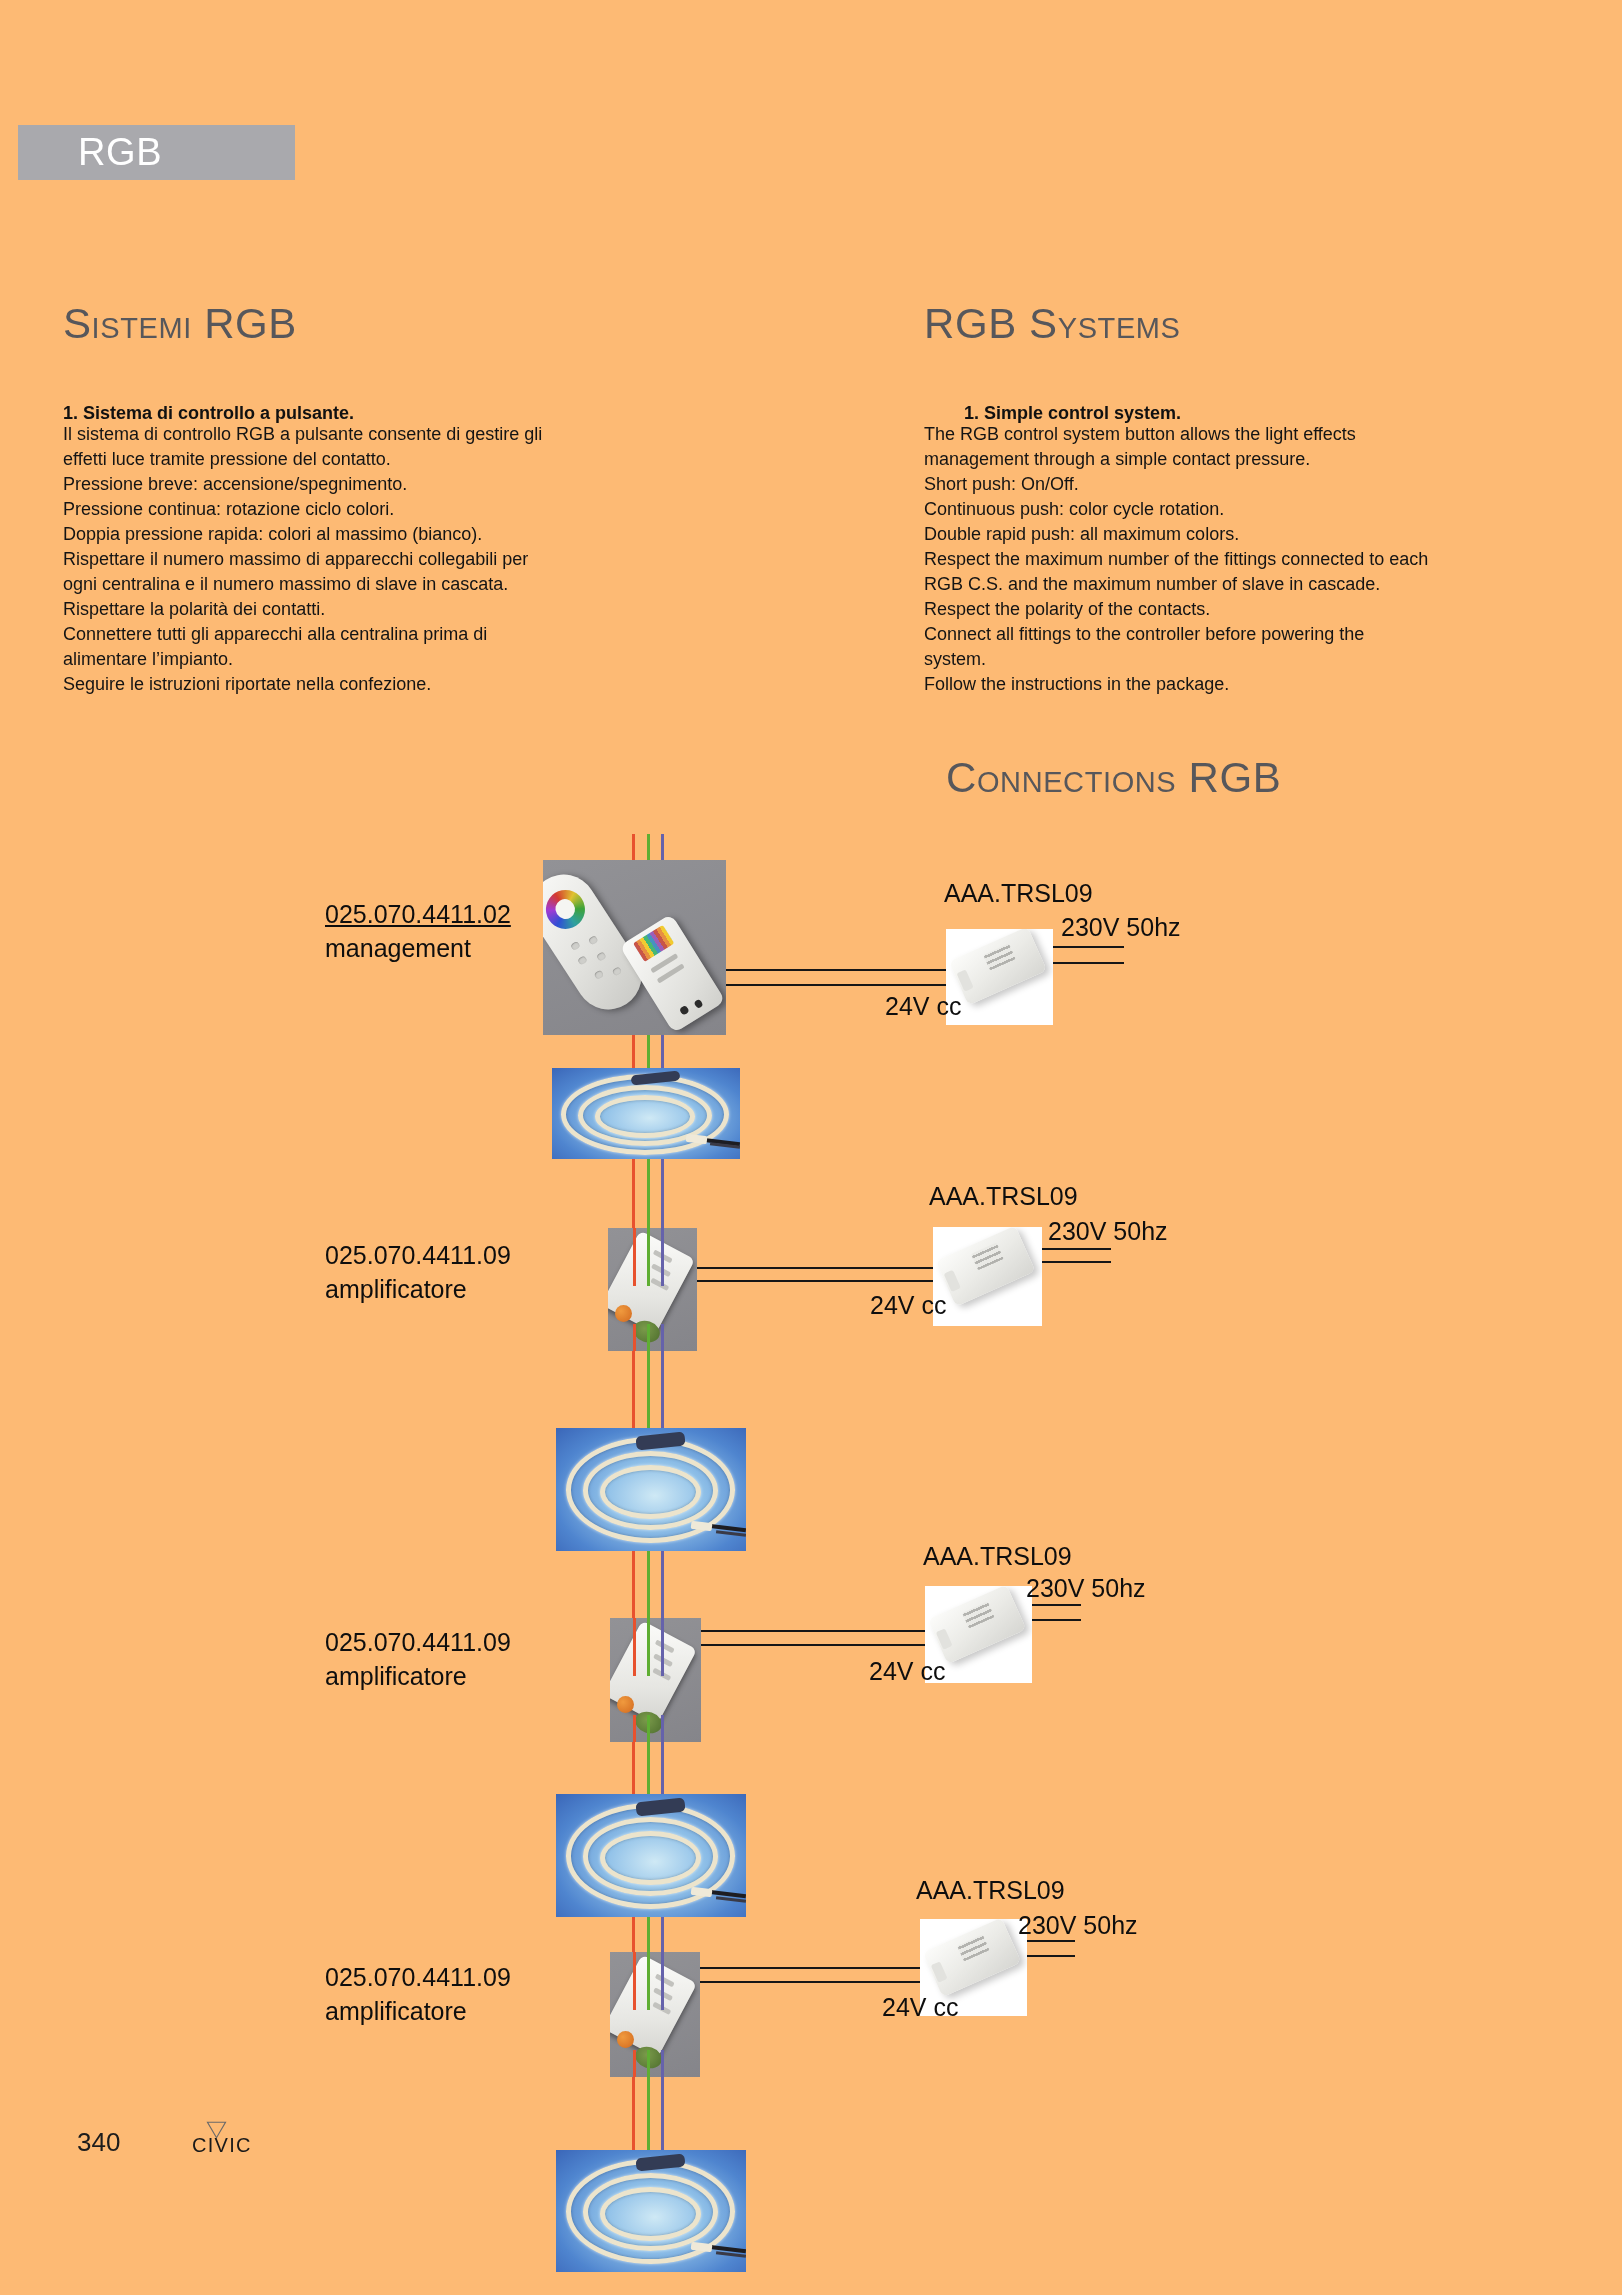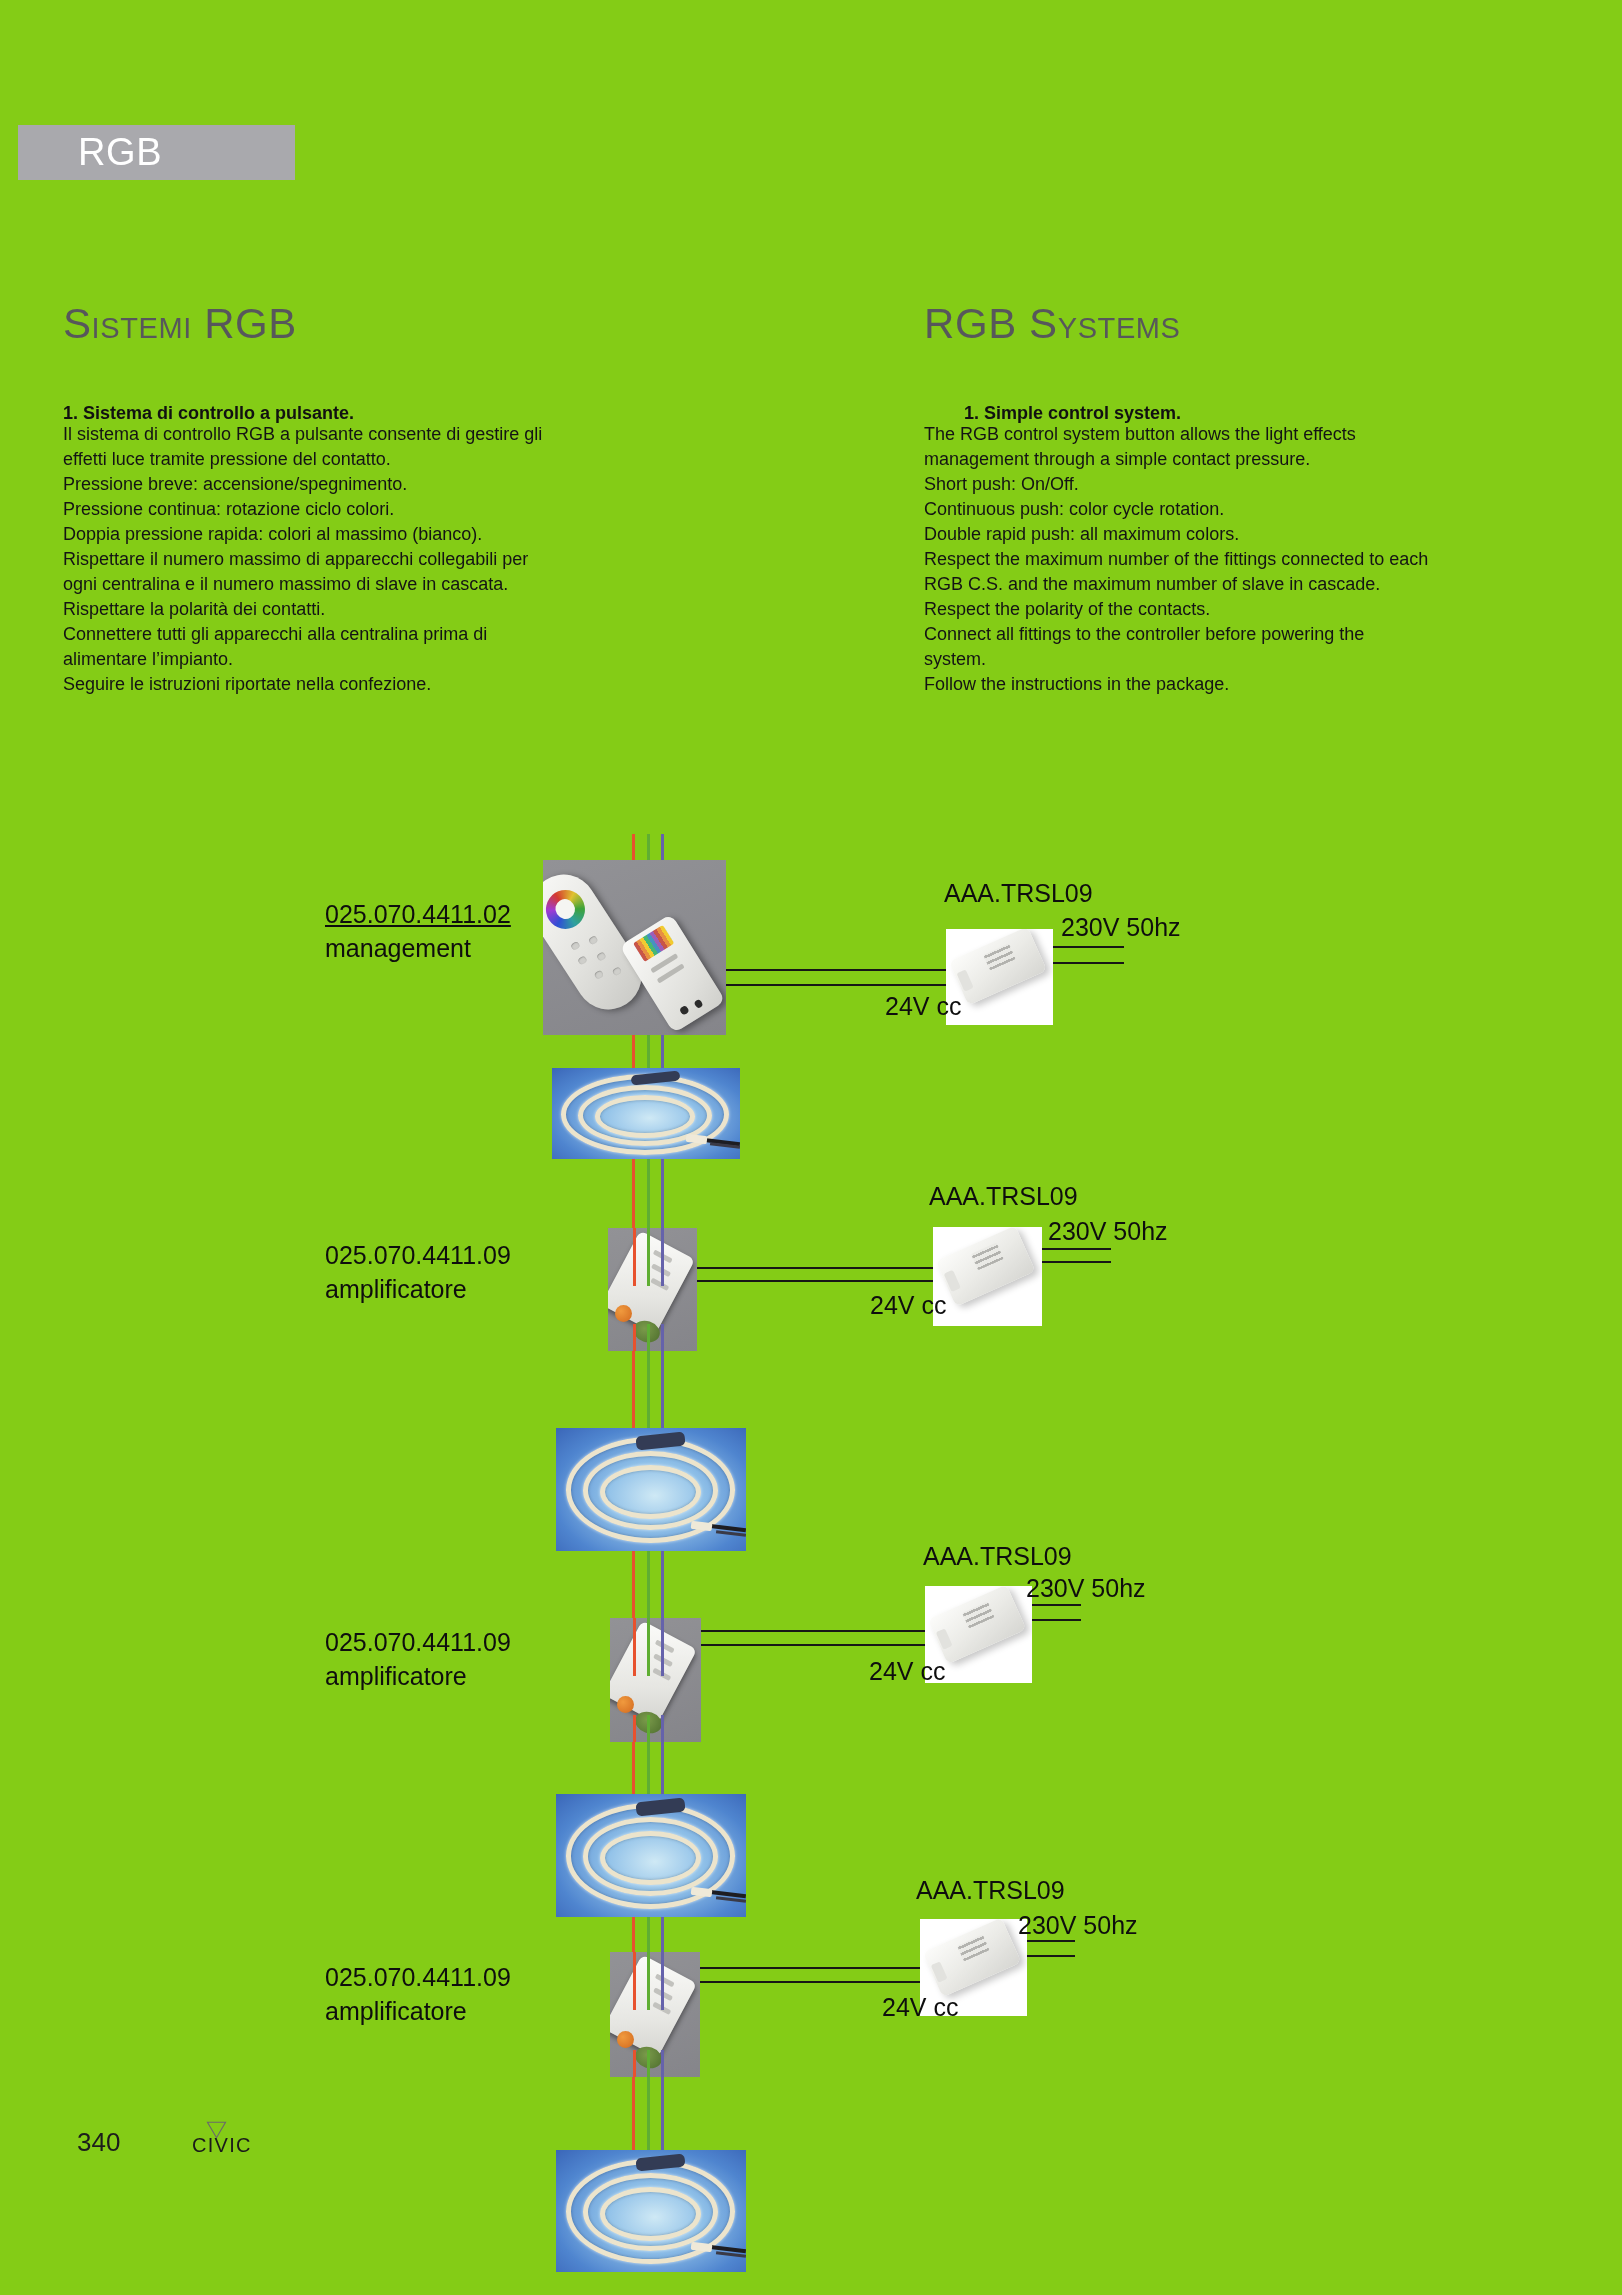--- a/index.html
+++ b/index.html
@@ -1,16 +1,16 @@
 <!DOCTYPE html>
 <html style="font-size:10.4px"><head>
 <meta charset="utf-8">
 <style>
   html,body{margin:0;padding:0;background:#ffffff;}
-  #page{position:relative;width:1623px;height:2295px;background:#84cc16;overflow:hidden;
+  #page{position:relative;width:1623px;height:2295px;background:#fdba74;overflow:hidden;
         font-family:"Liberation Sans", sans-serif;color:#151515;}
   .tagbar{position:absolute;left:18px;top:125px;width:277px;height:55px;background:#a9a9ad;}
   .tagbar .tagtext{position:absolute;left:60px;top:0;line-height:55px;font-size:38px;color:#ffffff;letter-spacing:0.6px;}
   .h1{position:absolute;font-size:42px;color:#57575b;font-variant:small-caps;letter-spacing:0.6px;white-space:nowrap;}
   .subhead{position:absolute;font-size:18px;font-weight:bold;color:#111;white-space:nowrap;margin-top:25px;}
   .body{position:absolute;font-size:18px;line-height:25px;white-space:pre-line;color:#141414;width:780px;}
   .dlabel{position:absolute;font-size:25px;color:#0e0e0e;white-space:nowrap;z-index:6;}
   .wire{position:absolute;width:2.6px;z-index:1;}
   .ow{position:absolute;width:2.6px;z-index:5;}
   .bline{position:absolute;height:1.9px;background:#161616;z-index:1;}
@@ -94,20 +94,21 @@
 Short push: On/Off.
 Continuous push: color cycle rotation.
 Double rapid push: all maximum  colors.
 Respect the maximum number of the fittings connected to each
 RGB C.S. and the maximum number of slave in cascade.
 Respect the polarity of the contacts.
 Connect all fittings to the controller before powering the
 system.
 Follow the instructions in the package.</div>
 
+  <div class="h1" style="left:946px;top:754px;">Connections RGB</div>
 
   <div class="wire" style="left:632px;top:834px;height:1423px;background:#e8522e;"></div>
   <div class="wire" style="left:647px;top:834px;height:1423px;background:#5fae33;"></div>
   <div class="wire" style="left:661px;top:834px;height:1423px;background:#6562ab;"></div>
 
   <div class="dlabel" style="left:325px;top:900px;text-decoration:underline;">025.070.4411.02</div>
   <div class="dlabel" style="left:325px;top:934px;">management</div>
 
   <div class="cphoto" style="left:543px;top:860px;width:183px;height:175px;">
     <div class="remote">

